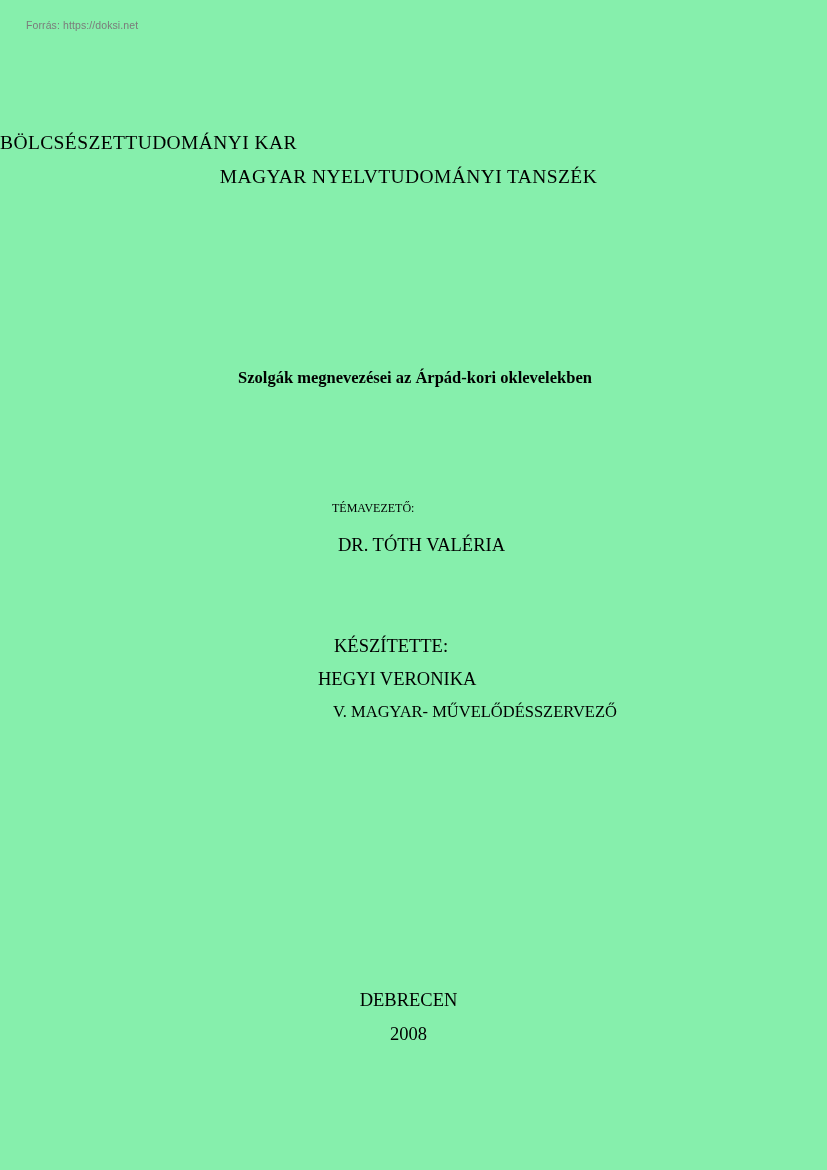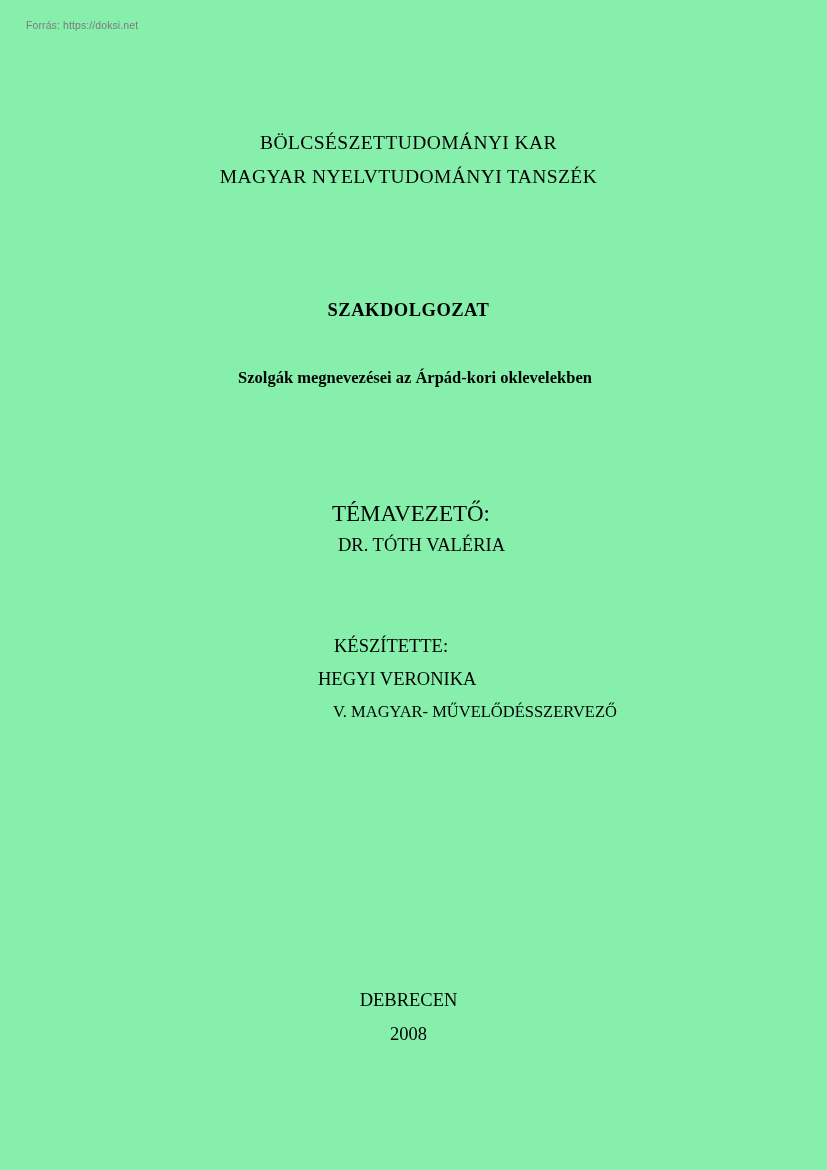--- a/index.html
+++ b/index.html
@@ -45,21 +45,21 @@
     width: 817px;
     text-align: center;
     font-size: 19.5px;
     font-weight: bold;
     letter-spacing: 0.4px;
   }
   .inst-2 {
     top: 132px;
     left: 0;
     width: 817px;
-    text-align: center;
+    text-align: left;
     font-size: 19.5px;
     letter-spacing: 0.4px;
   }
   .inst-3 {
     top: 166px;
     left: 0;
     width: 817px;
     text-align: center;
     font-size: 19.5px;
     letter-spacing: 0.4px;
@@ -77,21 +77,21 @@
     top: 368px;
     left: 0;
     width: 830px;
     text-align: center;
     font-size: 16.5px;
     font-weight: bold;
   }
   .adv-label {
     top: 501px;
     left: 332px;
-    font-size: 23px;
+    font-size: 12px;
   }
   .adv-name {
     top: 535px;
     left: 338px;
     font-size: 18.5px;
   }
   .auth-label {
     top: 636px;
     left: 334px;
     font-size: 18.5px;
@@ -128,21 +128,20 @@
 
   <div class="source-note">Forrás: https://doksi.net</div>
 
   <div class="doc-body">
 
 
     <div class="line inst-2">BÖLCSÉSZETTUDOMÁNYI KAR</div>
 
     <div class="line inst-3">MAGYAR NYELVTUDOMÁNYI TANSZÉK</div>
 
-    <div class="line doctype">SZAKDOLGOZAT</div>
 
     <div class="line title">Szolgák megnevezései az Árpád-kori oklevelekben</div>
 
     <div class="line adv-label">TÉMAVEZETŐ:</div>
 
     <div class="line adv-name">DR. TÓTH VALÉRIA</div>
 
     <div class="line auth-label">KÉSZÍTETTE:</div>
 
     <div class="line auth-name">HEGYI VERONIKA</div>

